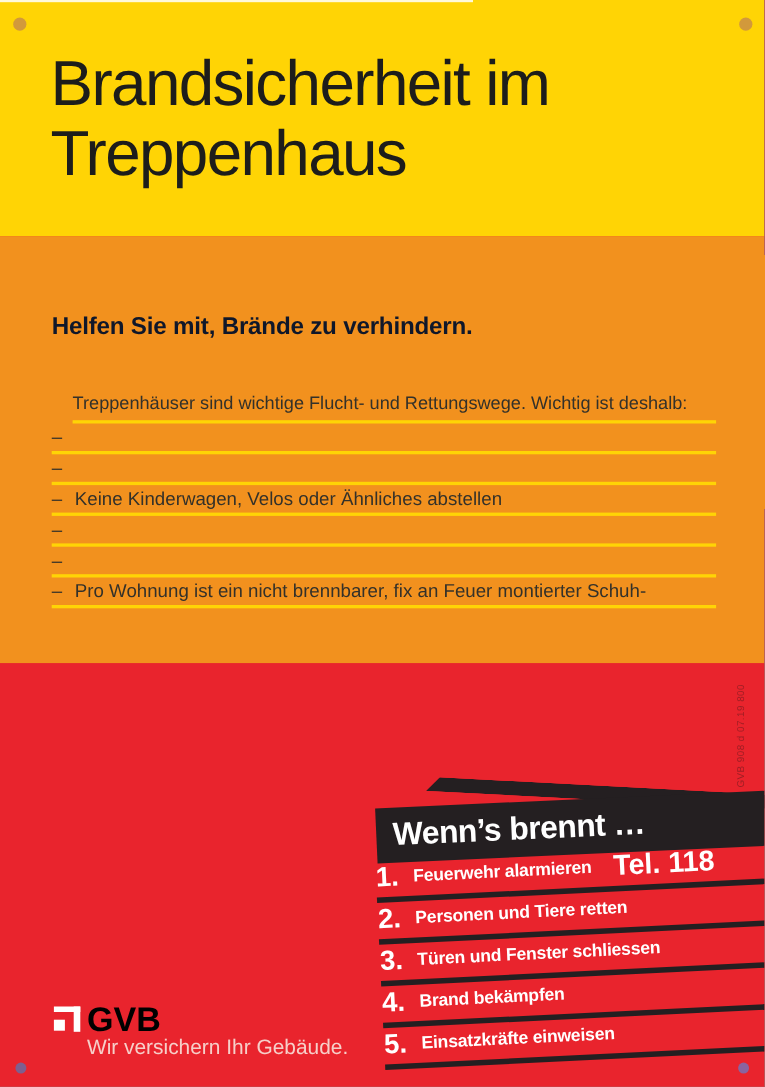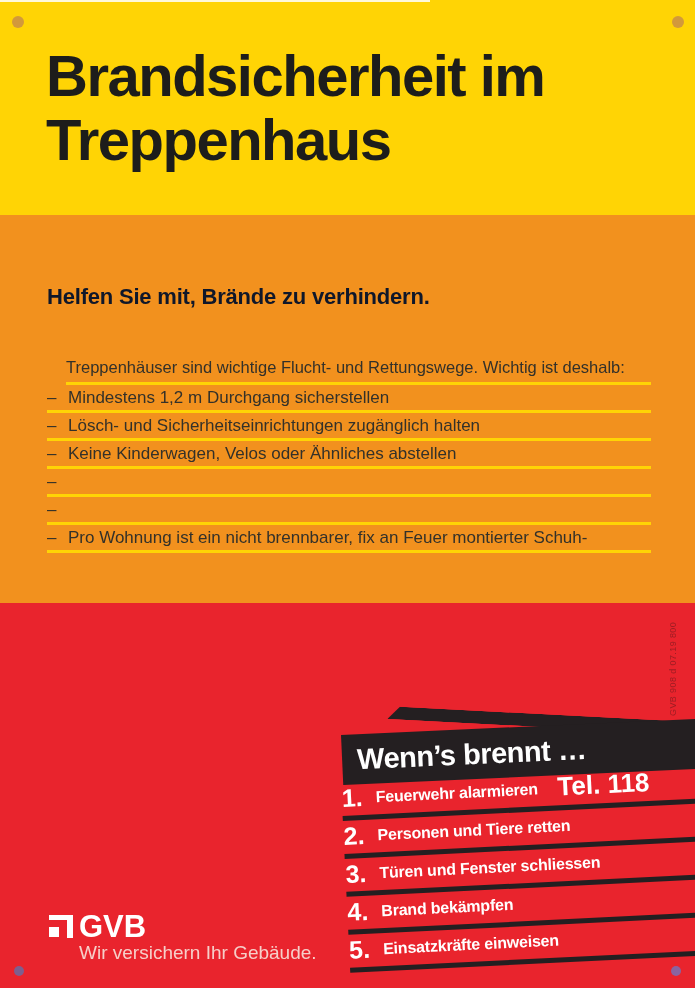--- a/index.html
+++ b/index.html
@@ -18,21 +18,21 @@
   
   .pin { position:absolute; border-radius:50%; }
   .pin-tl { left:12px;  top:16px;  width:12px; height:12px; background:#D2993B; }
   .pin-tr { left:672px; top:16px;  width:12px; height:12px; background:#D2993B; }
   .pin-bl { left:14px;  top:966px; width:10px; height:10px; background:#7E5F8F; }
   .pin-br { left:671px; top:966px; width:10px; height:10px; background:#8A64A0; }
 
   
   .title {
     position:absolute; left:46px; top:44px; width:630px;
-    font-size:58px; line-height:64px; font-weight:bold; color:#1D1D1B;
+    font-size:58px; line-height:64px; font-weight:normal; color:#1D1D1B;
     letter-spacing:-1.5px;
   }
 
   
   .prev-heading {
     position:absolute; left:47px; top:284px;
     font-size:22px; font-weight:bold; color:#0f172a; letter-spacing:-0.2px;
   }
   .olist { position:absolute; left:47px; top:357px; width:604px; color:#33312A; }
   .olist .intro {
@@ -80,21 +80,21 @@
   .step .tel  { position:absolute; left:216px; bottom:6px; font-size:26px; line-height:26px; font-weight:bold; }
 
   
   .logo { position:absolute; left:49px; top:915px; width:260px; }
   .logo-icon { position:absolute; left:0; top:0; width:24px; height:23px; }
   .logo-icon .bar-top   { position:absolute; left:0; top:0; width:24px; height:5px; background:#fff; }
   .logo-icon .bar-right { position:absolute; right:0; top:0; width:6px; height:23px; background:#fff; }
   .logo-icon .sq        { position:absolute; left:0; top:12px; width:10px; height:10px; background:#fff; }
   .logo-text {
     position:absolute; left:30px; top:-6px;
-    color:#ffffff; font-size:31px; font-weight:bold; letter-spacing:0;
+    color:#000000; font-size:31px; font-weight:bold; letter-spacing:0;
   }
   .tagline {
     position:absolute; left:30px; top:27px;
     color:#F6CFC9; font-size:19px; white-space:nowrap;
   }
 </style>
 </head>
 <body>
 
 <div id="poster">
@@ -108,25 +108,23 @@
     <span>Brandsicherheit im</span><br>
     <span>Treppenhaus</span>
   </div>
 
   <div class="prev-heading">Helfen Sie mit, Brände zu verhindern.</div>
 
   <div class="olist">
     <div class="intro">Treppenhäuser sind wichtige Flucht- und Rettungswege. Wichtig ist deshalb:</div>
     <div class="item">
       <span class="dash">–</span>
-      <span class="t">Mindestens 1,2 m Durchgang sicherstellen</span>
     </div>
     <div class="item">
       <span class="dash">–</span>
-      <span class="t">Lösch- und Sicherheitseinrichtungen zugänglich halten</span>
     </div>
     <div class="item">
       <span class="dash">–</span>
       <span class="t">Keine Kinderwagen, Velos oder Ähnliches abstellen</span>
     </div>
     <div class="item">
       <span class="dash">–</span>
     </div>
     <div class="item">
       <span class="dash">–</span>

